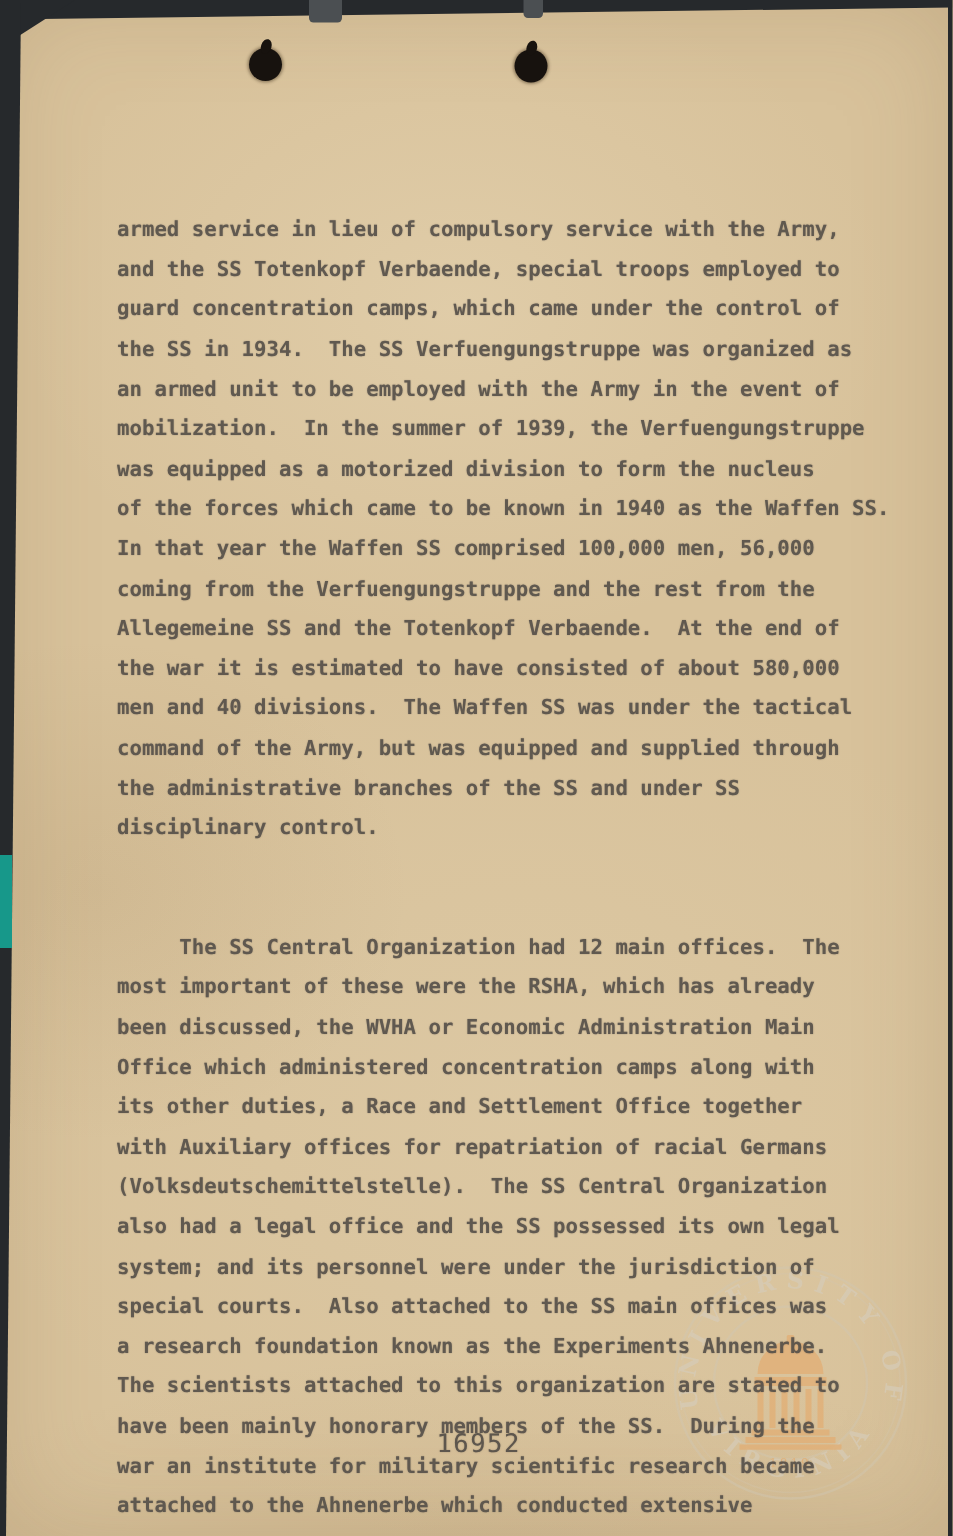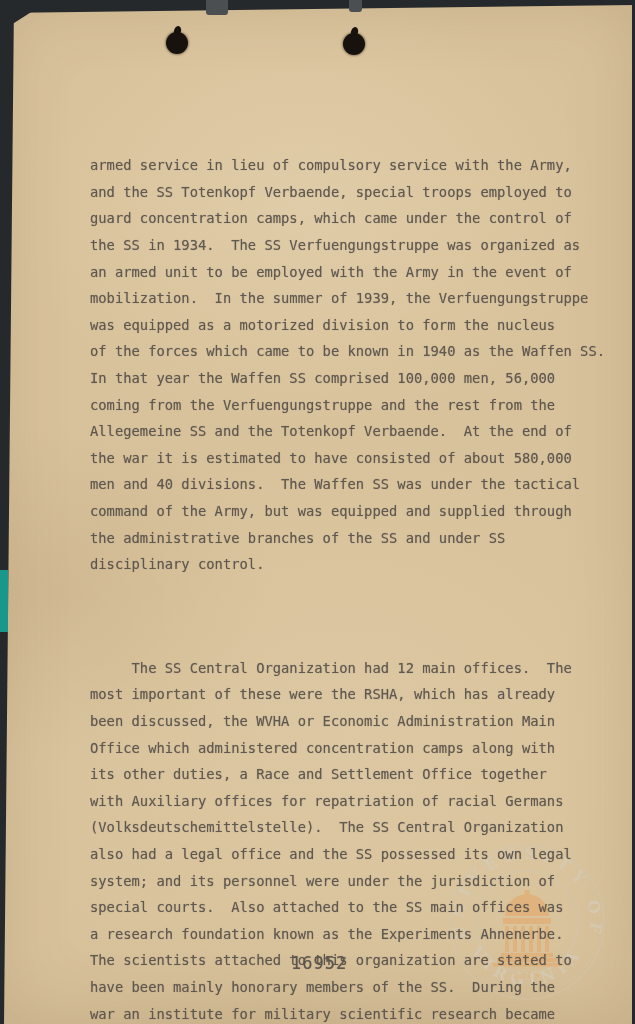--- a/index.html
+++ b/index.html
@@ -40,21 +40,21 @@
   .hole::before{content:"";position:absolute;width:7px;height:10px;border-radius:50%;
     background:#17120e;top:-6px;left:8px;transform:rotate(18deg);}
   
   .text-block{
     position:absolute;z-index:4;left:78px;top:87px;width:500px;
     font-size:13.8px;line-height:26.6px;color:#57514a;
     white-space:pre;letter-spacing:0;
     text-shadow:0 0 1px rgba(87,81,74,0.55);
     opacity:0.93;
   }
-  .para{margin:12px;}
+  .para{margin:0;font-weight:bold;}
   .page-number{
     position:absolute;z-index:4;left:291px;top:953px;
     font-size:17px;color:#5d564d;letter-spacing:1px;
     text-shadow:0 0 1px rgba(90,82,72,0.5);
   }
   
   .seal{position:absolute;z-index:2;left:445px;top:840px;width:164px;height:164px;opacity:0.8;}
   .seal svg{width:100%;height:100%;}
   .seal .ring{fill:none;stroke:rgba(208,198,178,0.55);stroke-width:1.6;}
   .seal .ring-faint{fill:none;stroke:rgba(208,198,178,0.35);stroke-width:1;}

